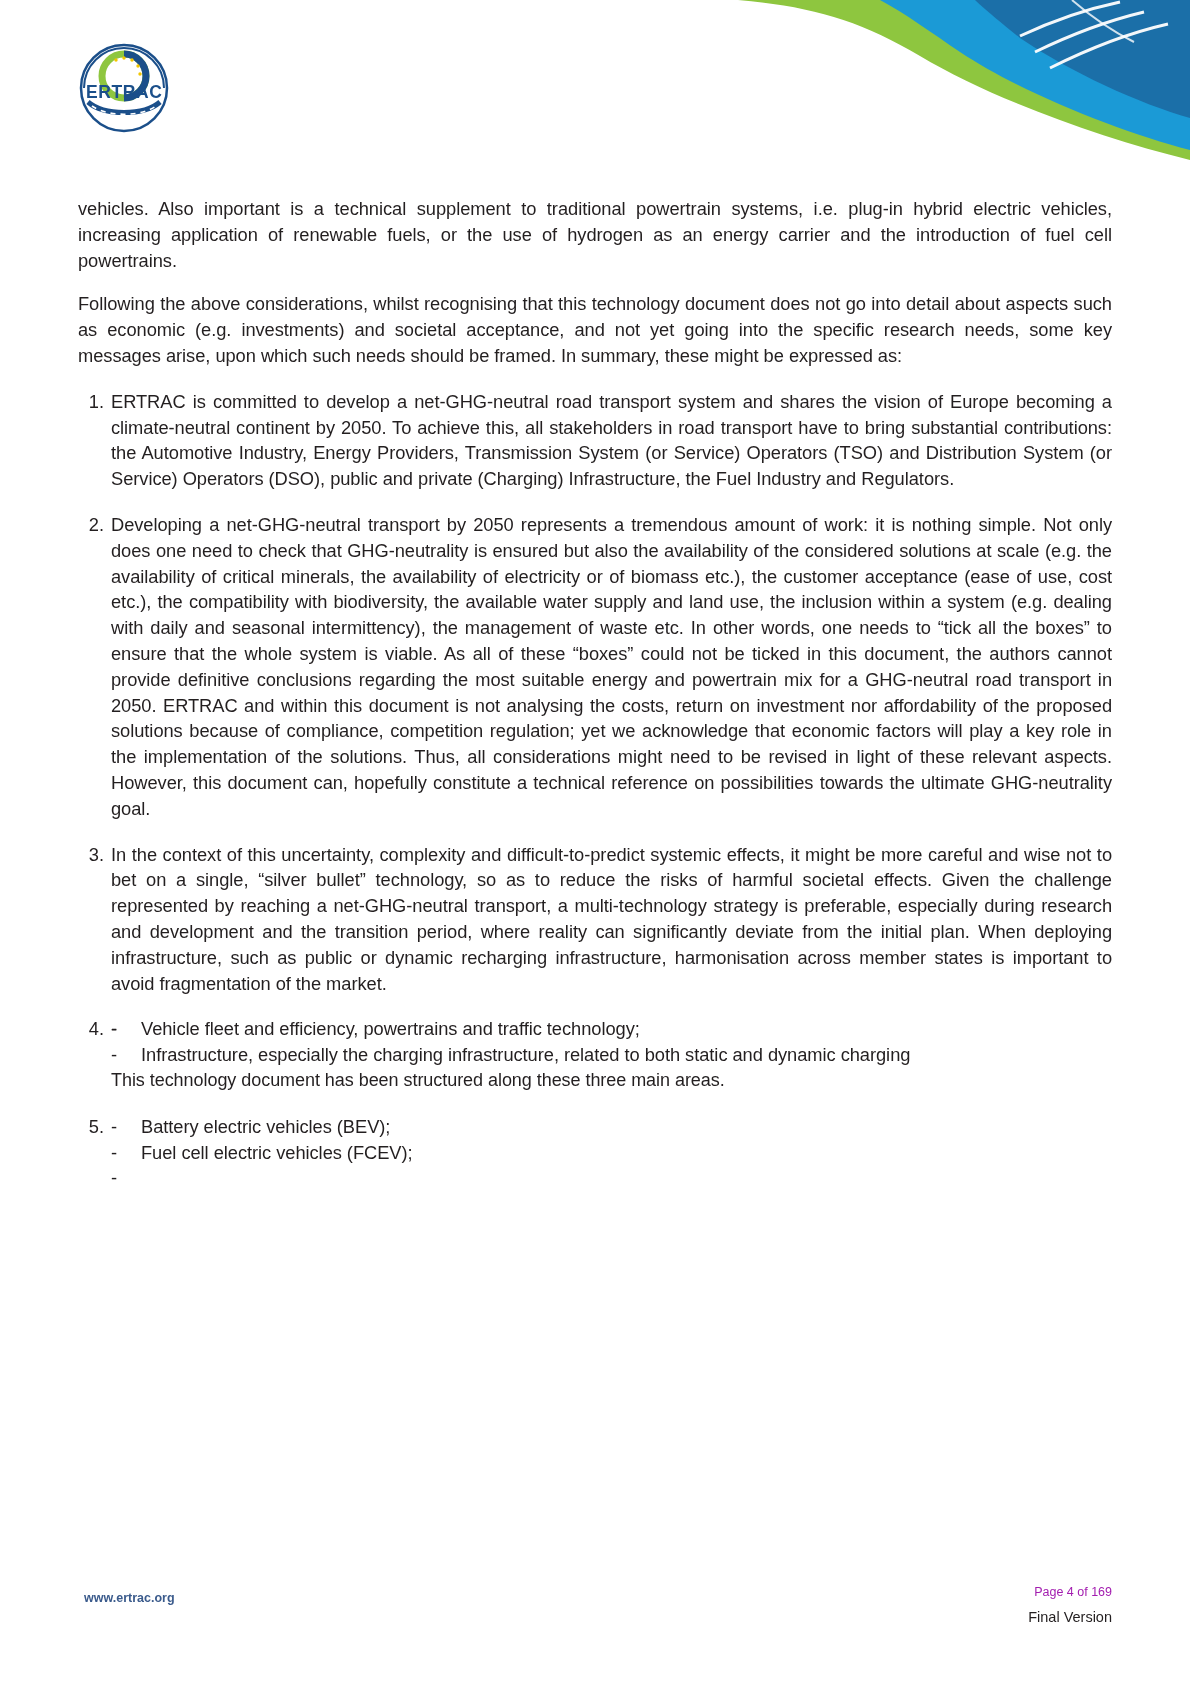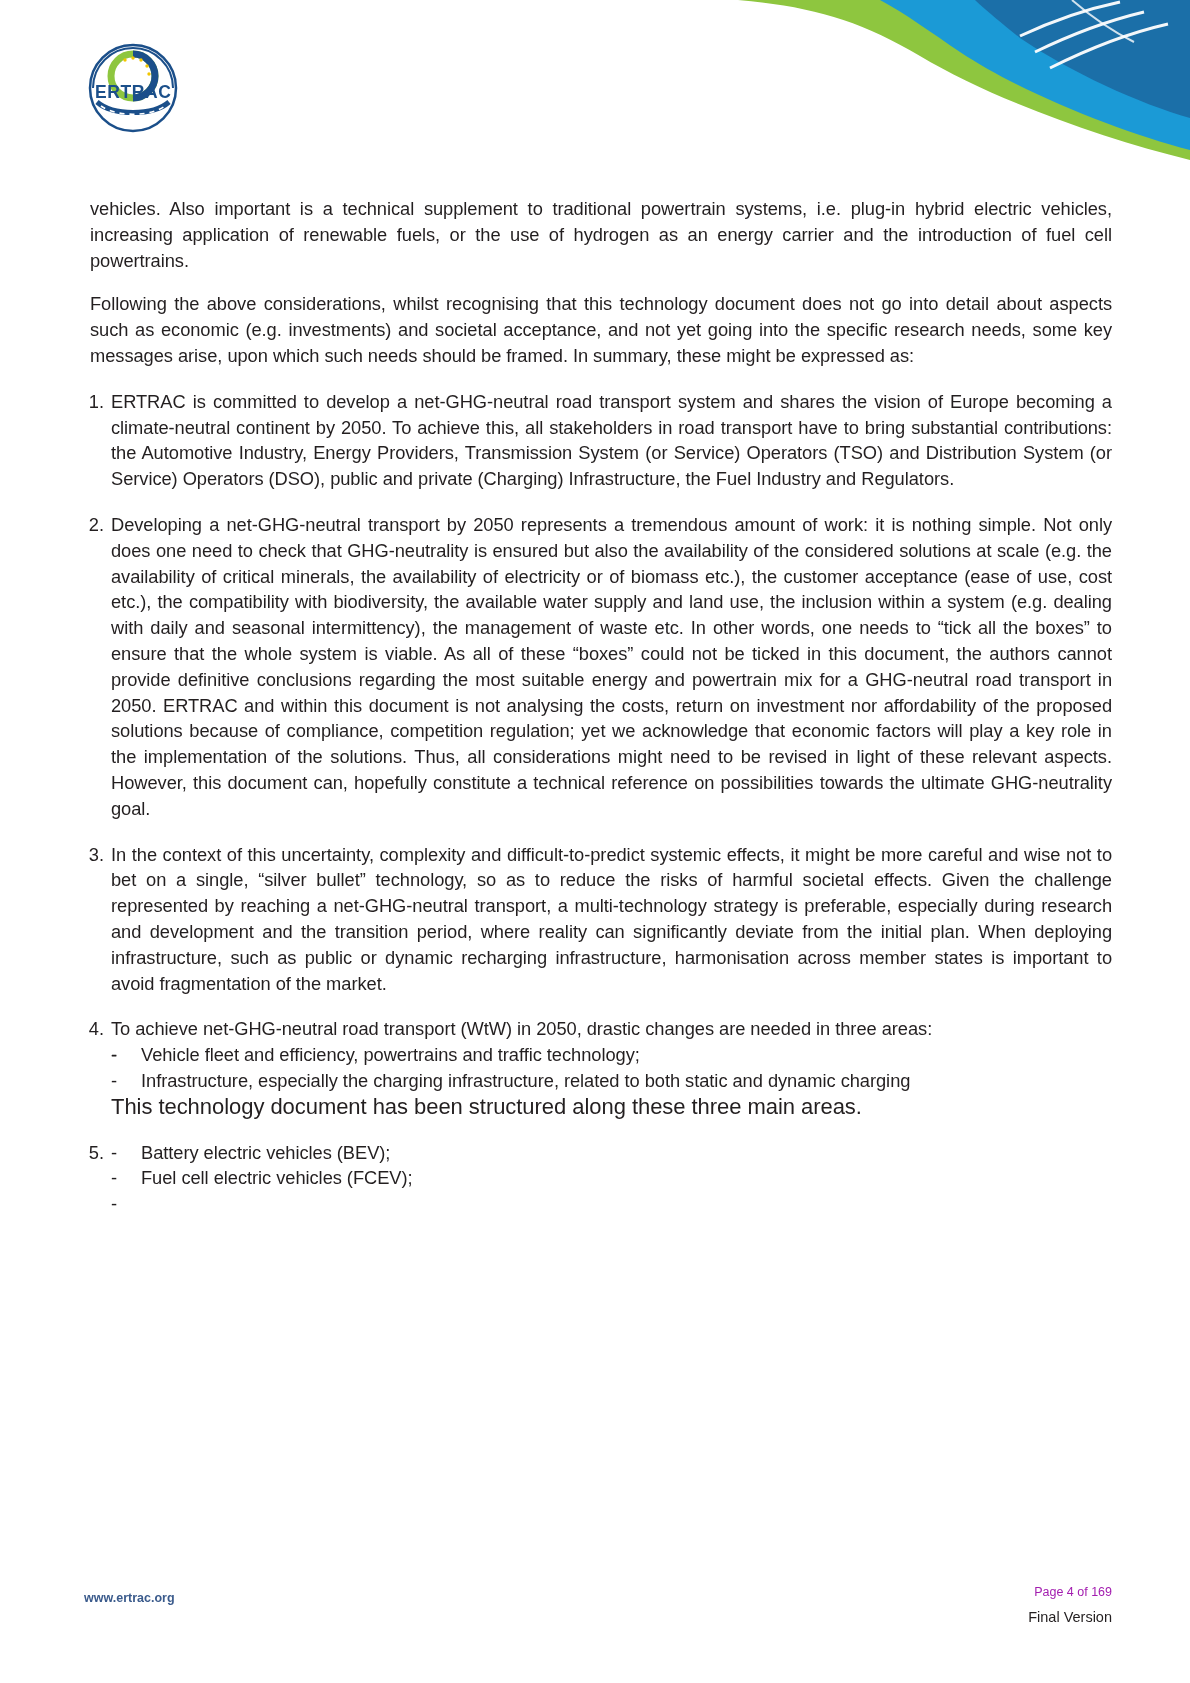--- a/index.html
+++ b/index.html
@@ -24,21 +24,21 @@
     width: 470px;
     height: 175px;
     overflow: hidden;
     pointer-events: none;
   }
 
   
   .logo-wrap {
     position: absolute;
     top: 42px;
-    left: 71px;
+    left: 62px;
     width: 125px;
     height: 92px;
   }
   .logo-text {
     position: absolute;
     left: 24px;
     top: 40px;
     font-size: 17.5px;
     letter-spacing: 0.6px;
     font-weight: bold;
@@ -51,21 +51,21 @@
     position: absolute;
     left: 78px;
     top: 196px;
     width: 1034px;
   }
 
   p.para {
     font-size: 18.3px;
     line-height: 25.8px;
     text-align: justify;
-    margin: 0 0 18px 12px;
+    margin: 0 0 18px 0;
     letter-spacing: -0.05px;
   }
   p.para.tight { margin-bottom: 20px; }
 
   ol.keylist {
     list-style: none;
     margin: 0;
     padding: 0;
   }
   ol.keylist > li {
@@ -102,21 +102,21 @@
     letter-spacing: -0.05px;
   }
   ul.dashlist > li > .dash {
     position: absolute;
     left: 0;
     top: 0;
   }
   ul.dashlist > li.justify { text-align: justify; }
 
   .trailing-line {
-    font-size: 22px;
+    font-size: 18px;
     line-height: 25.8px;
     display: block;
   }
 
   
   .footer {
     position: absolute;
     left: 0;
     right: 0;
     bottom: 0;
@@ -205,21 +205,20 @@
       <span class="item-body">Developing a net-GHG-neutral transport by 2050 represents a tremendous amount of work: it is nothing simple. Not only does one need to check that GHG-neutrality is ensured but also the availability of the considered solutions at scale (e.g. the availability of critical minerals, the availability of electricity or of biomass etc.), the customer acceptance (ease of use, cost etc.), the compatibility with biodiversity, the available water supply and land use, the inclusion within a system (e.g. dealing with daily and seasonal intermittency), the management of waste etc. In other words, one needs to “tick all the boxes” to ensure that the whole system is viable. As all of these “boxes” could not be ticked in this document, the authors cannot provide definitive conclusions regarding the most suitable energy and powertrain mix for a GHG-neutral road transport in 2050. ERTRAC and within this document is not analysing the costs, return on investment nor affordability of the proposed solutions because of compliance, competition regulation; yet we acknowledge that economic factors will play a key role in the implementation of the solutions. Thus, all considerations might need to be revised in light of these relevant aspects. However, this document can, hopefully constitute a technical reference on possibilities towards the ultimate GHG-neutrality goal.</span>
     </li>
 
     <li>
       <span class="num">3.</span>
       <span class="item-body">In the context of this uncertainty, complexity and difficult-to-predict systemic effects, it might be more careful and wise not to bet on a single, “silver bullet” technology, so as to reduce the risks of harmful societal effects. Given the challenge represented by reaching a net-GHG-neutral transport, a multi-technology strategy is preferable, especially during research and development and the transition period, where reality can significantly deviate from the initial plan. When deploying infrastructure, such as public or dynamic recharging infrastructure, harmonisation across member states is important to avoid fragmentation of the market.</span>
     </li>
 
     <li>
       <span class="num">4.</span>
-      <span class="item-body">To achieve net-GHG-neutral road transport (WtW) in 2050, drastic changes are needed in three areas:</span>
       <ul class="dashlist">
         <li>
           <span class="dash">-</span>
         </li>
         <li>
           <span class="dash">-</span>
           <span>Vehicle fleet and efficiency, powertrains and traffic technology;</span>
         </li>
         <li>
           <span class="dash">-</span>

